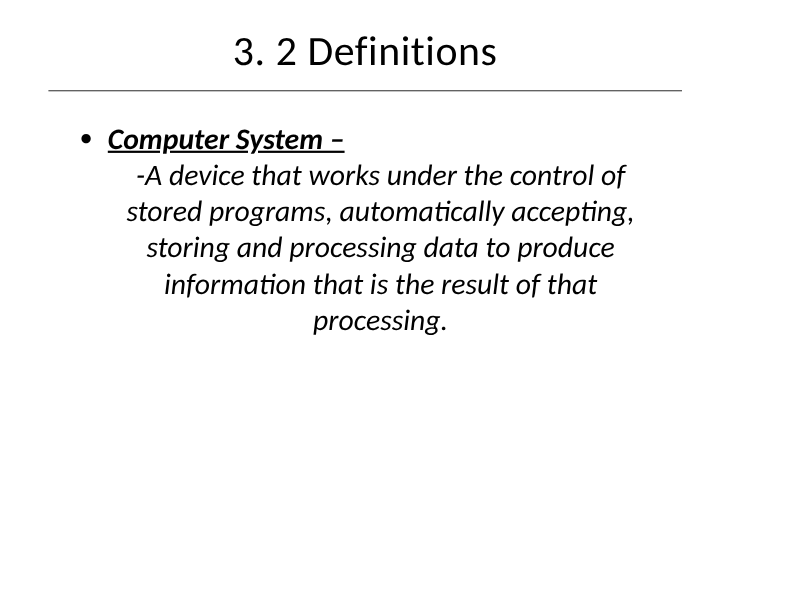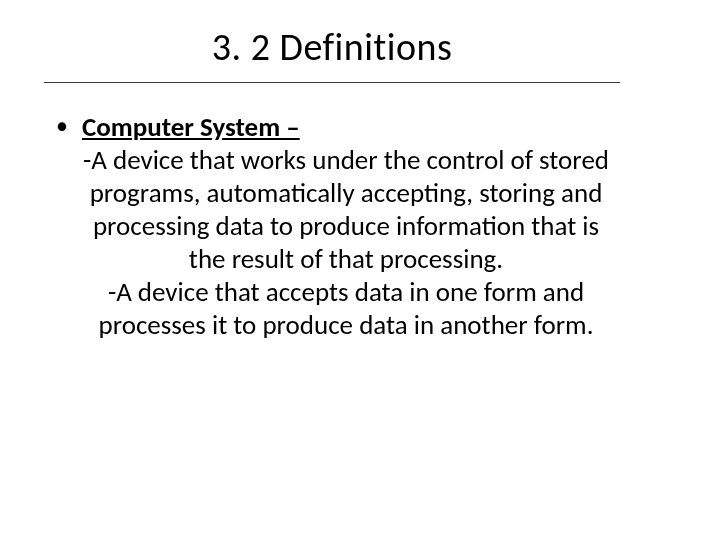--- a/index.html
+++ b/index.html
@@ -29,21 +29,22 @@
   ul.body {
     list-style: none;
     margin: 0;
     padding: 0 14px 0 14px;
     font-size: 27px;
     line-height: 1.22;
   }
   ul.body > li {
     position: relative;
     padding-left: 28px;
-    margin: 0;
+    margin: 16px;
+    font-style: italic;
   }
   ul.body > li::before {
     content: "•";
     position: absolute;
     left: 2px;
     top: 0;
     font-size: 24px;
   }
   .term {
     font-weight: 700;
@@ -56,16 +57,15 @@
 </style>
 </head>
 <body>
 
 <div class="slide">
   <div class="title">3. 2 Definitions</div>
   <ul class="body">
     <li>
       <span class="term">Computer System –</span>
       <span class="def">-A device that works under the control of stored programs, automatically accepting, storing and processing data to produce information that is the result of that processing.</span>
-      <span class="def">-A device that accepts data in one form and processes it to produce data in another form.</span>
     </li>
   </ul>
 </div>
 
 </body></html>

